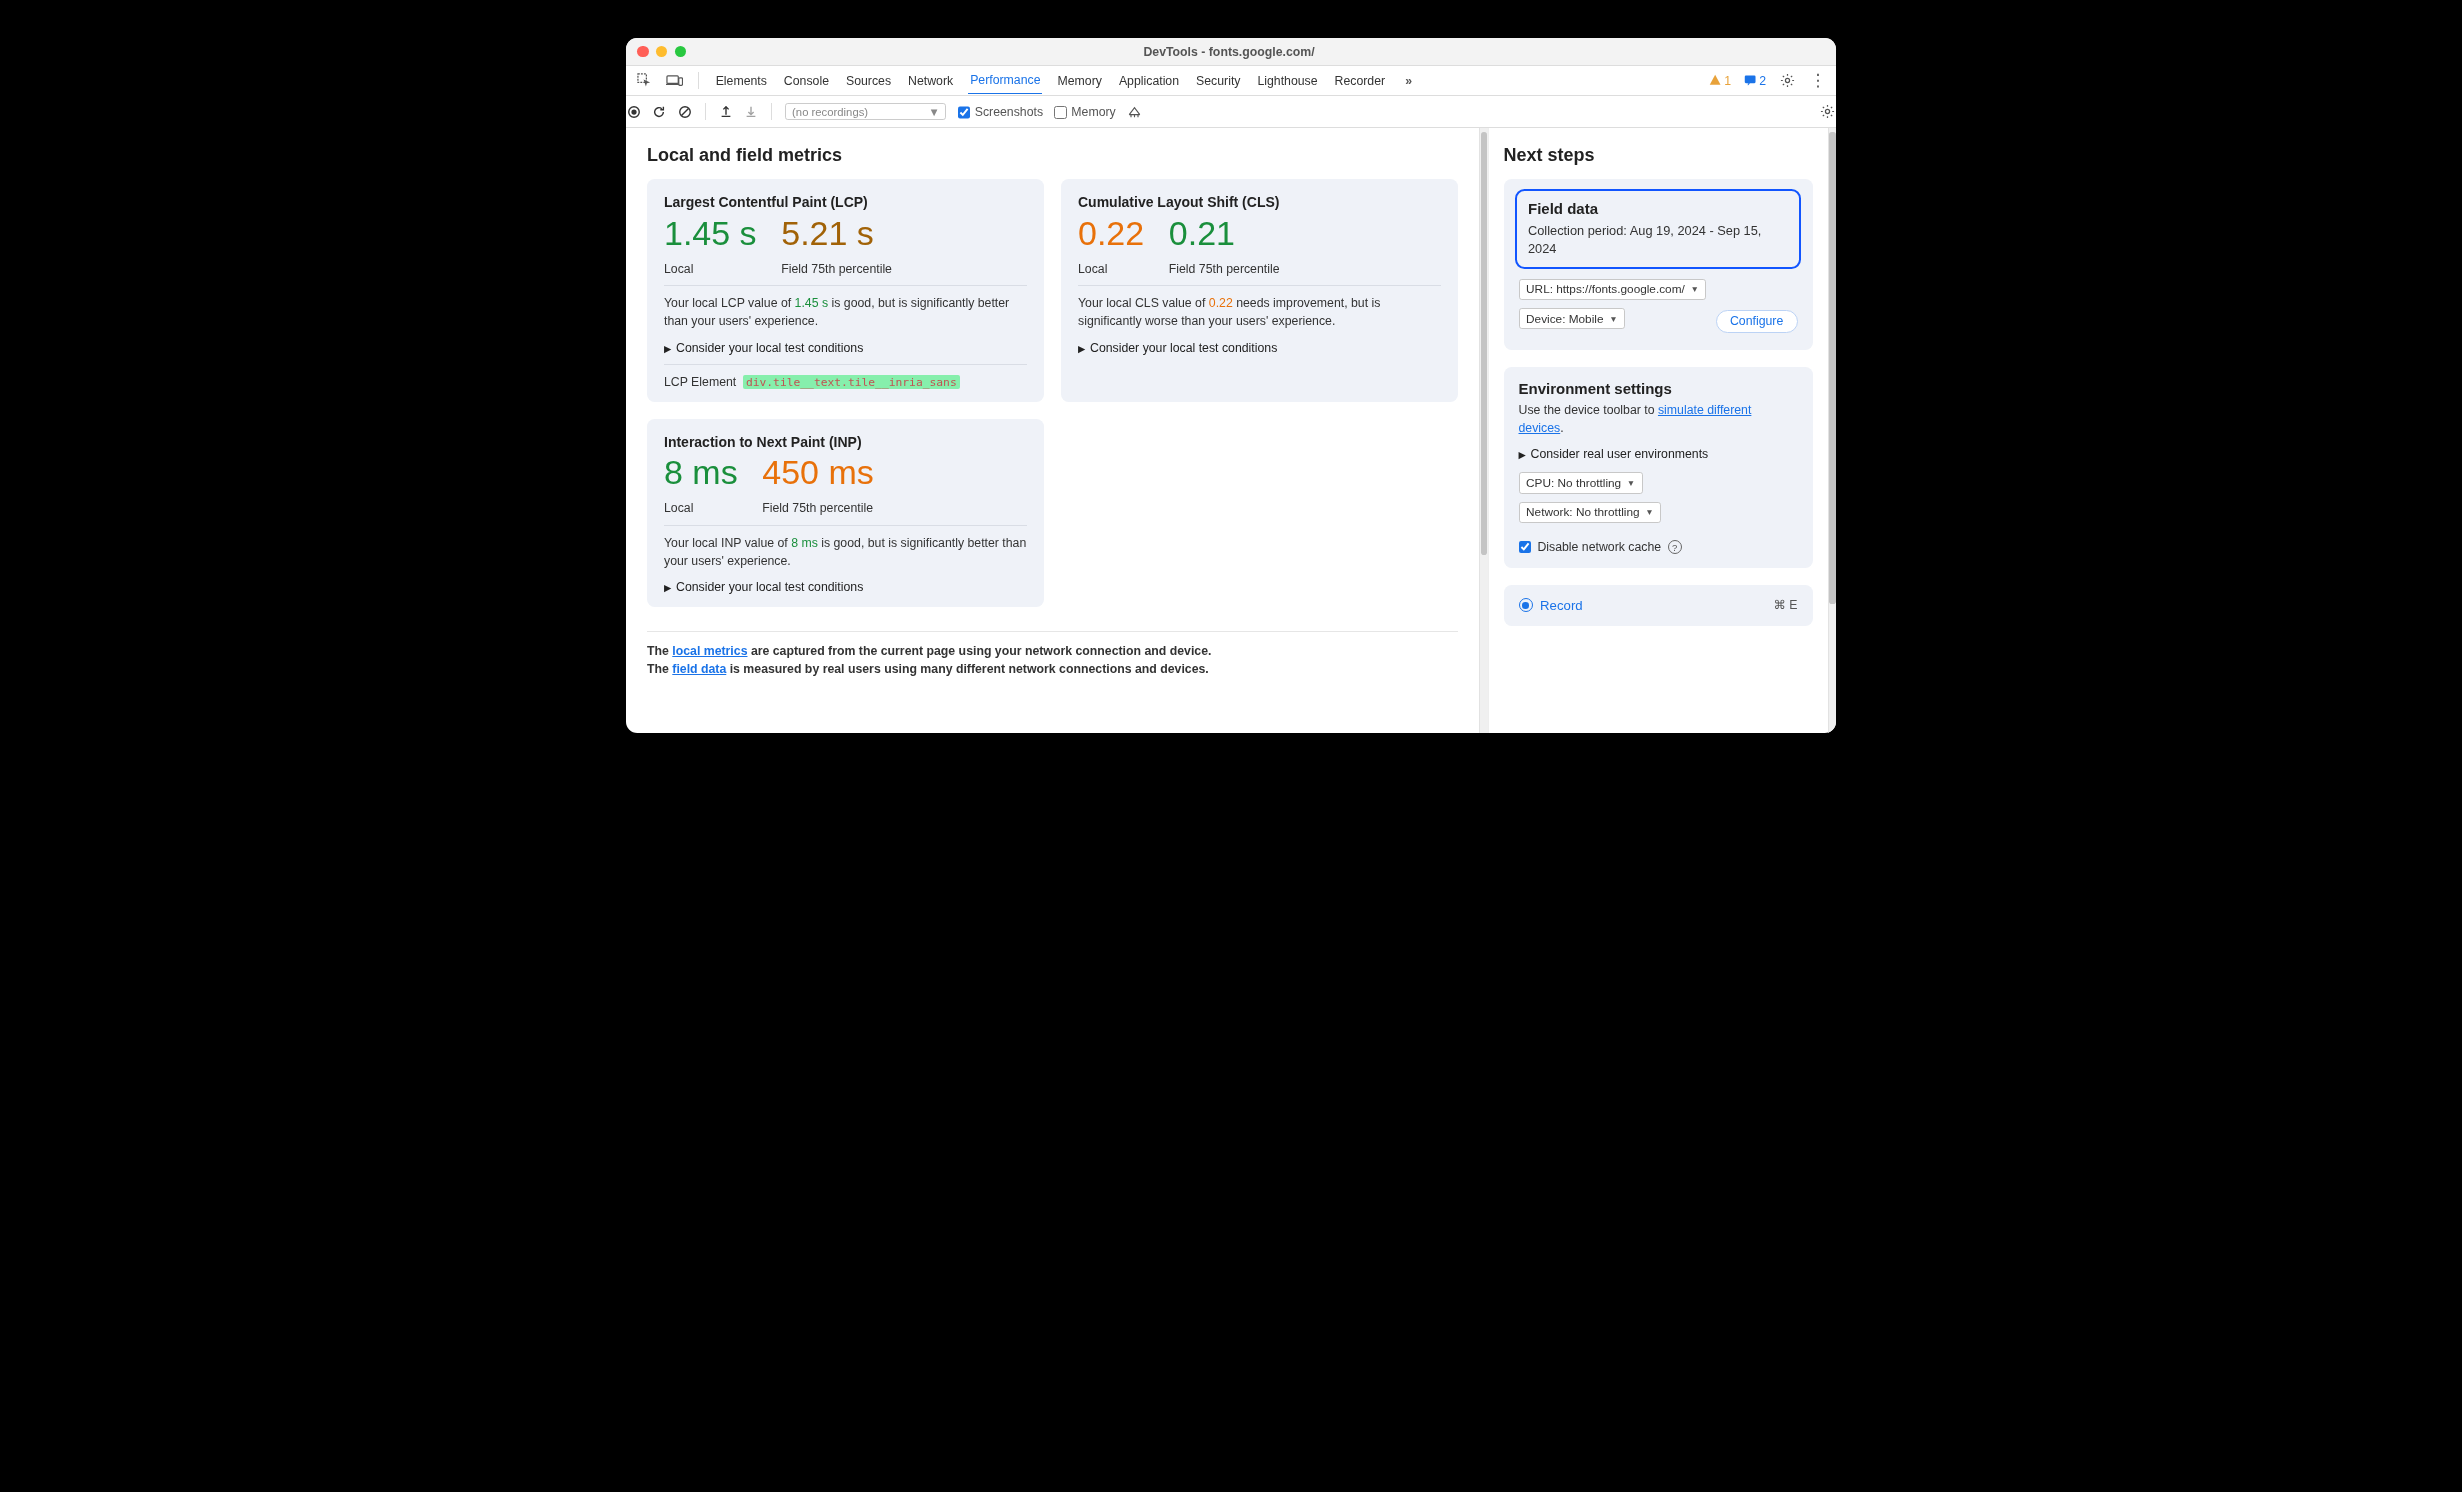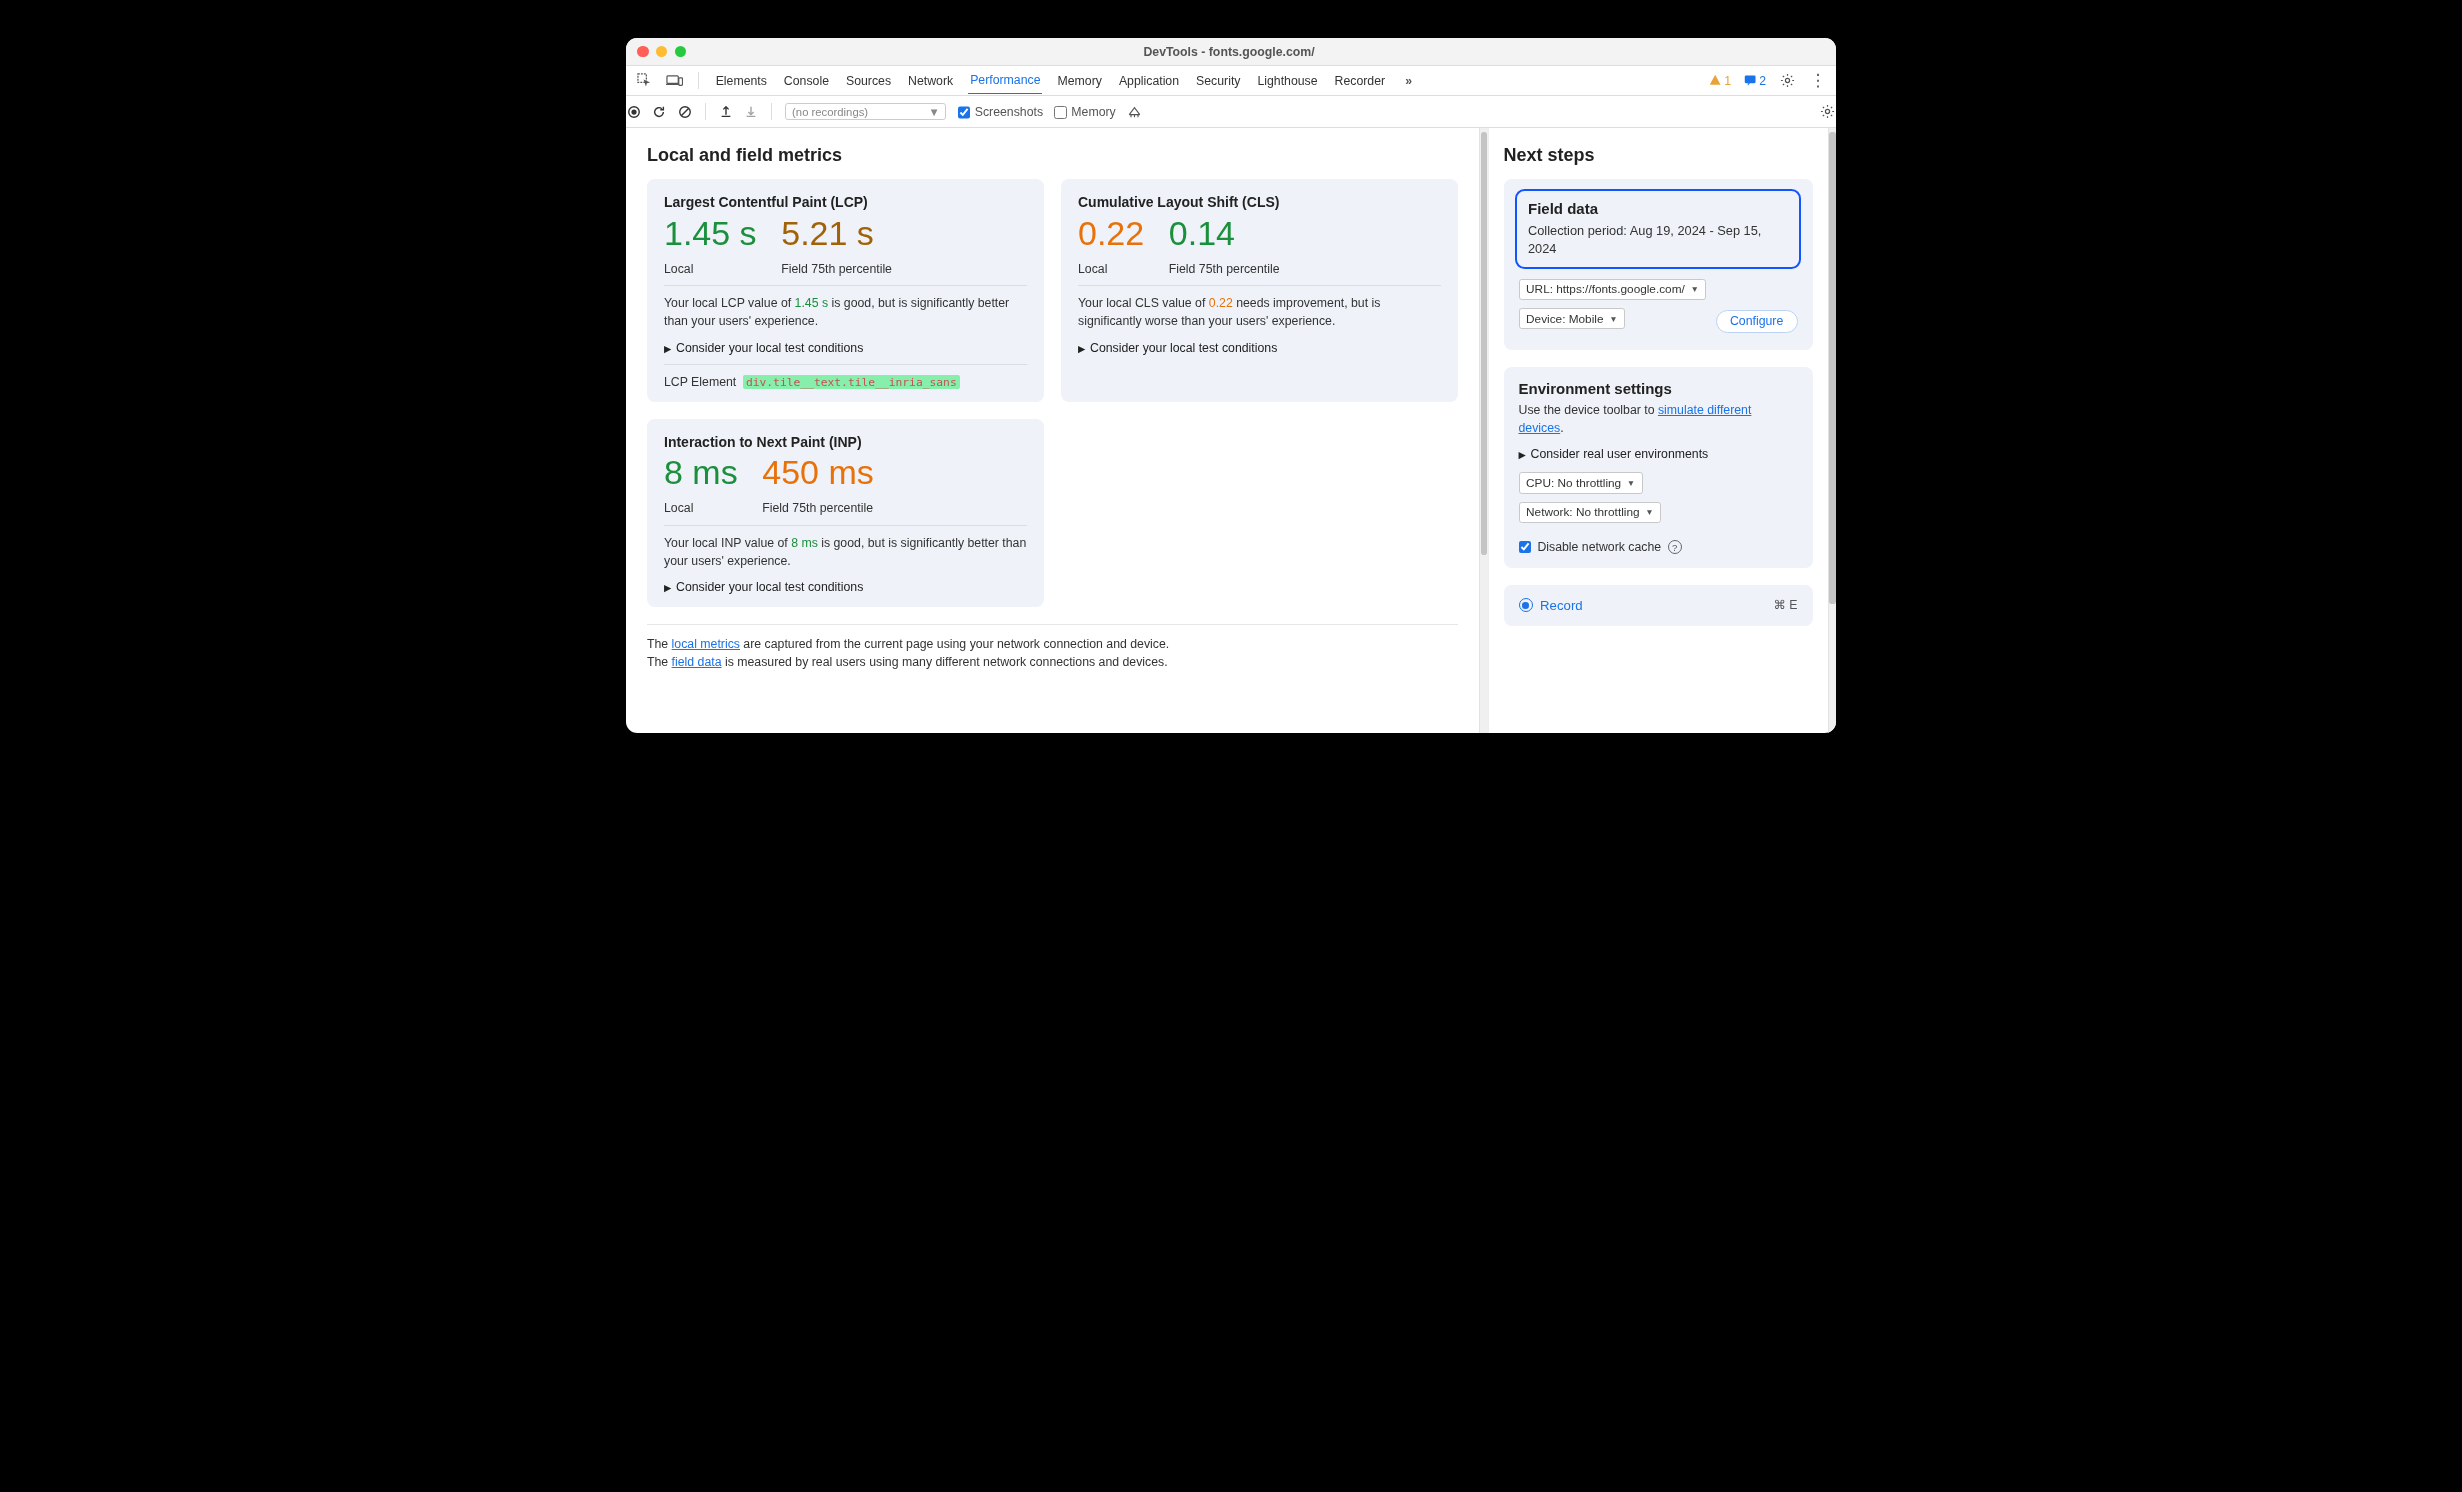--- a/index.html
+++ b/index.html
@@ -214,21 +214,21 @@
         </div>
 
         <div class="card">
           <h3>Cumulative Layout Shift (CLS)</h3>
           <div class="mrow">
             <div class="mcol">
               <div class="mval orange">0.22</div>
               <div class="mlab">Local</div>
             </div>
             <div class="mcol">
-              <div class="mval green">0.14</div>
+              <div class="mval green">0.21</div>
               <div class="mlab">Field 75th percentile</div>
             </div>
           </div>
           <div class="hr"></div>
           <div class="desc">
             <span>Your local CLS value of </span><span class="orange" style="font-weight:500;">0.22</span><span> needs improvement, but is significantly worse than your users' experience.</span>
           </div>
           <div class="disclose">Consider your local test conditions</div>
         </div>
       </div>
@@ -247,21 +247,21 @@
             </div>
           </div>
           <div class="hr"></div>
           <div class="desc">
             <span>Your local INP value of </span><span class="green" style="font-weight:500;">8 ms</span><span> is good, but is significantly better than your users' experience.</span>
           </div>
           <div class="disclose">Consider your local test conditions</div>
         </div>
       </div>
 
-      <div class="footnote" style="margin-top:17px;">
+      <div class="footnote" style="margin-top:24px;font-weight:bold;">
         <span>The </span><a class="link">local metrics</a><span> are captured from the current page using your network connection and device.</span><br>
         <span>The </span><a class="link">field data</a><span> is measured by real users using many different network connections and devices.</span>
       </div>
     </div>
 
     <div class="side-scroll">
       <div class="side-thumb" style="top:3.8px;height:70%;"></div>
     </div>
 
     <div class="sidebar">

